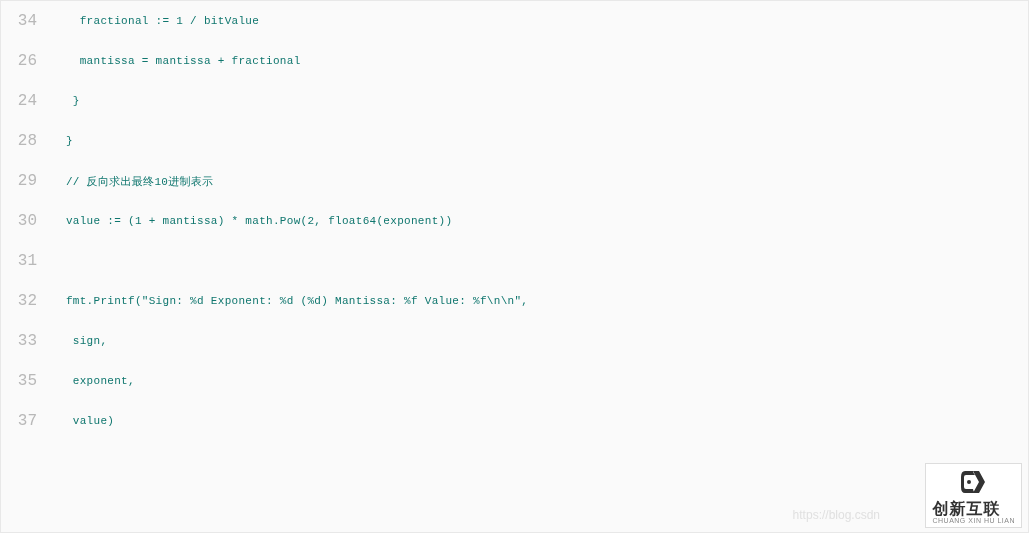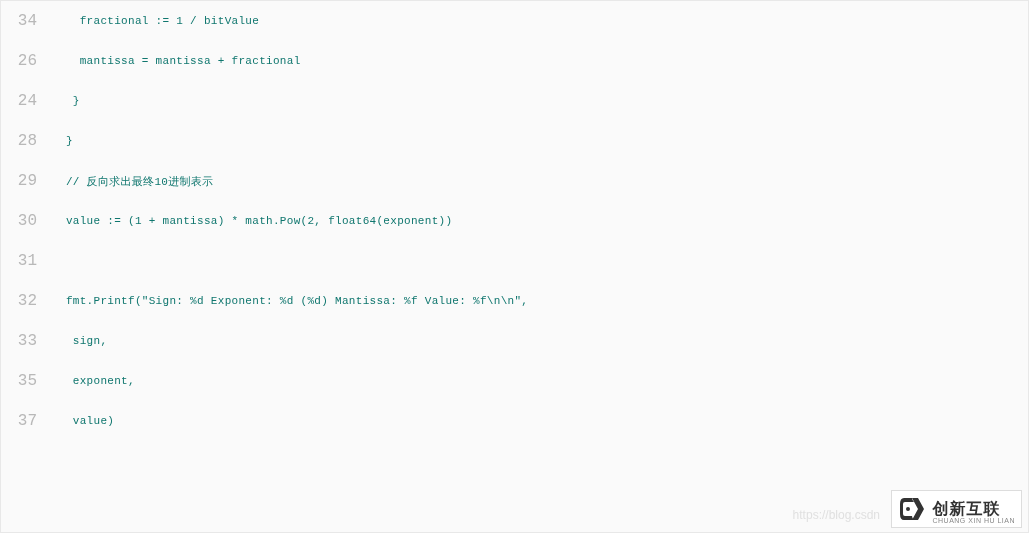--- a/index.html
+++ b/index.html
@@ -51,25 +51,26 @@
       color: #e0e0e0;
       font-size: 12px;
       font-family: Arial, sans-serif;
       margin-left: 20px;
     }
     .watermark-logo {
       position: absolute;
       right: 6px;
       bottom: 4px;
       display: flex;
-      align-items: flex-end;
+      align-items: center;
       gap: 4px;
       background: rgba(255,255,255,0.85);
       padding: 3px 6px;
       border: 1px solid #ddd;
+      flex-direction: column;
     }
     .logo-svg {
       flex-shrink: 0;
     }
     .logo-text {
       display: flex;
       flex-direction: column;
       line-height: 1;
     }
     .logo-main {

